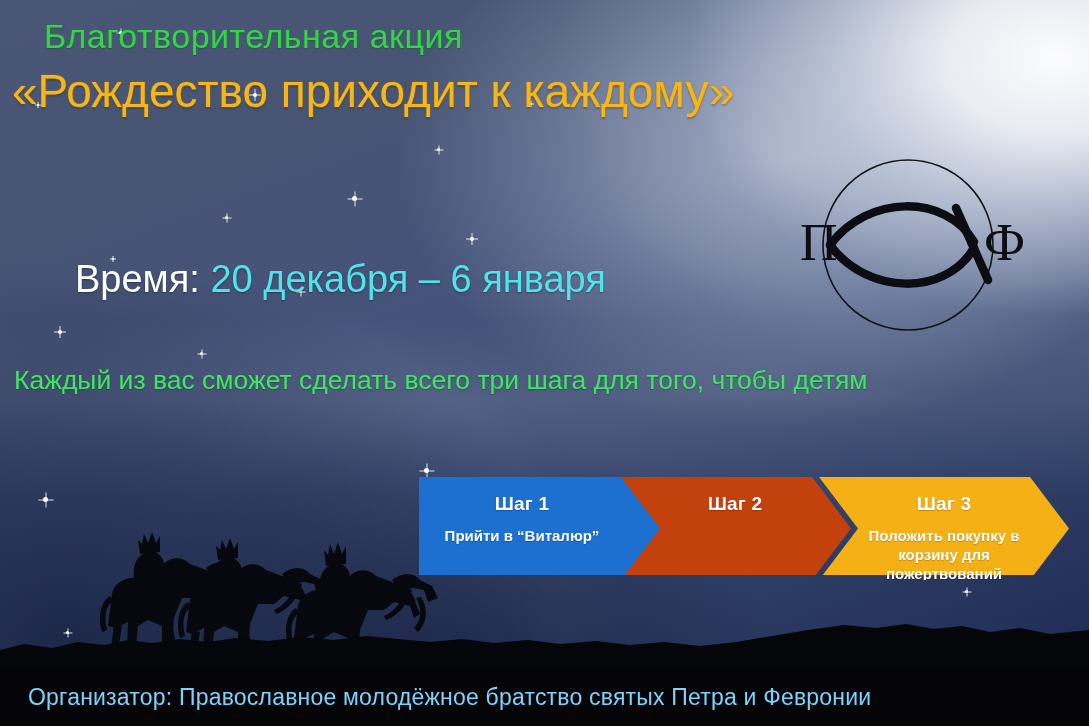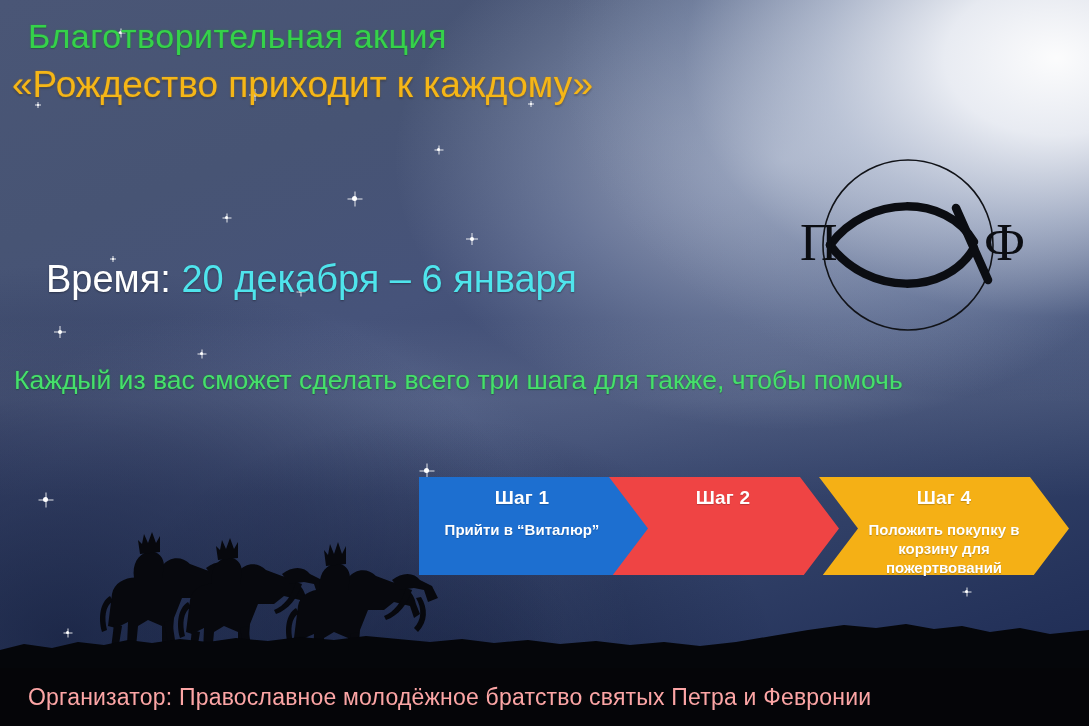--- a/index.html
+++ b/index.html
@@ -60,49 +60,49 @@
     background: rgba(255,255,255,0.85);
     left: 50%; top: 50%;
     transform: translate(-50%,-50%);
   }
   .star::before { width: 1px; height: 300%; }
   .star::after  { width: 300%; height: 1px; }
 
   
   .kicker {
     position: absolute;
-    left: 28px; top: 17px;
+    left: 44px; top: 17px;
     font-size: 34px;
     font-weight: 400;
     letter-spacing: 0.5px;
     color: #35d24a;
     text-shadow: 0 0 2px rgba(30,160,55,0.6), 0 1px 1px rgba(0,0,0,0.25);
     white-space: nowrap;
   }
   .headline {
     position: absolute;
     left: 12px; top: 64px;
-    font-size: 37px;
+    font-size: 46px;
     font-weight: 400;
     letter-spacing: 0px;
     color: #f5b617;
     text-shadow: 0 0 2px rgba(190,130,10,0.55), 0 2px 2px rgba(0,0,0,0.22);
     white-space: nowrap;
   }
 
   .line-place, .line-time {
     position: absolute;
     left: 46px;
     font-size: 38px;
     font-weight: 400;
     white-space: nowrap;
     text-shadow: 0 1px 2px rgba(0,0,0,0.35);
   }
   .line-place { top: 188px; }
-  .line-time  { top: 258px; }
+  .line-time  { top: 258px; margin-left: 29px; }
   .lbl { color: #ffffff; }
   .val-place { color: #f2f21a; }
   .val-time  { color: #4fe4ec; }
 
   .body-text {
     position: absolute;
     left: 14px; top: 362px;
     width: 1010px;
     font-size: 26.5px;
     line-height: 37px;
@@ -127,25 +127,25 @@
   .step {
     position: absolute;
     top: 0; height: 98px;
     display: flex;
     flex-direction: column;
     align-items: flex-end;
     justify-content: flex-start;
     color: #ffffff;
     text-align: center;
     box-sizing: border-box;
-    padding-top: 10px;
+    padding-top: 16px;
   }
   .step-1 { left: 0px;   width: 244px; background: #1d6fd0;
             clip-path: polygon(0 0, 205px 0, 244px 51.5px, 205px 103px, 0 103px); }
-  .step-2 { left: 190px; width: 230px; background: #ef4444;
+  .step-2 { left: 202px; width: 230px; background: #c2410c;
             clip-path: polygon(0 0, 191px 0, 230px 51.5px, 191px 103px, 0 103px, 39px 51.5px); }
   .step-3 { left: 400px; width: 250px; background: #f5b015;
             clip-path: polygon(0 0, 211px 0, 250px 51.5px, 211px 103px, 0 103px, 39px 51.5px); }
 
   .step-1 .step-inner { padding-right: 38px; }
   .step-2 .step-inner { padding-left: 28px; padding-right: 30px; }
   .step-3 .step-inner { padding-left: 30px; padding-right: 30px; }
   .step-inner { width: 100%; box-sizing: border-box; }
 
   .step-title {
@@ -170,21 +170,21 @@
   .footer-bar {
     position: absolute;
     left: 0; bottom: 0;
     width: 1089px; height: 58px;
     background: #050508;
   }
   .footer-text {
     position: absolute;
     left: 28px; bottom: 15px;
     font-size: 23px;
-    color: #fca5a5;
+    color: #7dd3fc;
     letter-spacing: 0.2px;
     white-space: nowrap;
   }
 </style>
 </head>
 <body>
 
 <div id="poster">
 
   <div class="bg-base"></div>
@@ -213,21 +213,21 @@
   <div class="kicker">Благотворительная акция</div>
   <div class="headline">«Рождество приходит к каждому»</div>
 
 
   <div class="line-time">
     <span class="lbl">Время:</span>
     <span class="val-time">20 декабря – 6 января</span>
   </div>
 
   <div class="body-text">
-    <span>Каждый из вас сможет сделать всего три шага для также, чтобы помочь</span>
+    <span>Каждый из вас сможет сделать всего три шага для того, чтобы детям</span>
   </div>
 
   <svg class="logo" viewBox="0 0 240 190">
     <circle cx="120" cy="95" r="85" fill="none" stroke="#111318" stroke-width="1.6"></circle>
 
     <g fill="none" stroke="#0b0d12" stroke-width="8.5" stroke-linecap="round">
       <path d="M 42 95 C 80 44, 158 44, 186 92"></path>
       <path d="M 42 95 C 80 146, 158 146, 186 98"></path>
       <path d="M 168 58 L 200 130"></path>
     </g>
@@ -245,21 +245,21 @@
     </div>
 
     <div class="step step-2">
       <div class="step-inner">
         <div class="step-title">Шаг 2</div>
       </div>
     </div>
 
     <div class="step step-3">
       <div class="step-inner">
-        <div class="step-title">Шаг 4</div>
+        <div class="step-title">Шаг 3</div>
         <div class="step-desc">Положить покупку в корзину для пожертвований</div>
       </div>
     </div>
 
   </div>
 
   <svg class="caravan" viewBox="0 0 420 200">
     <g fill="#07080d">
 
       <path d="M 30 128 L 34 96 C 36 84, 50 78, 62 80 L 84 68 C 92 58, 104 58, 112 66

